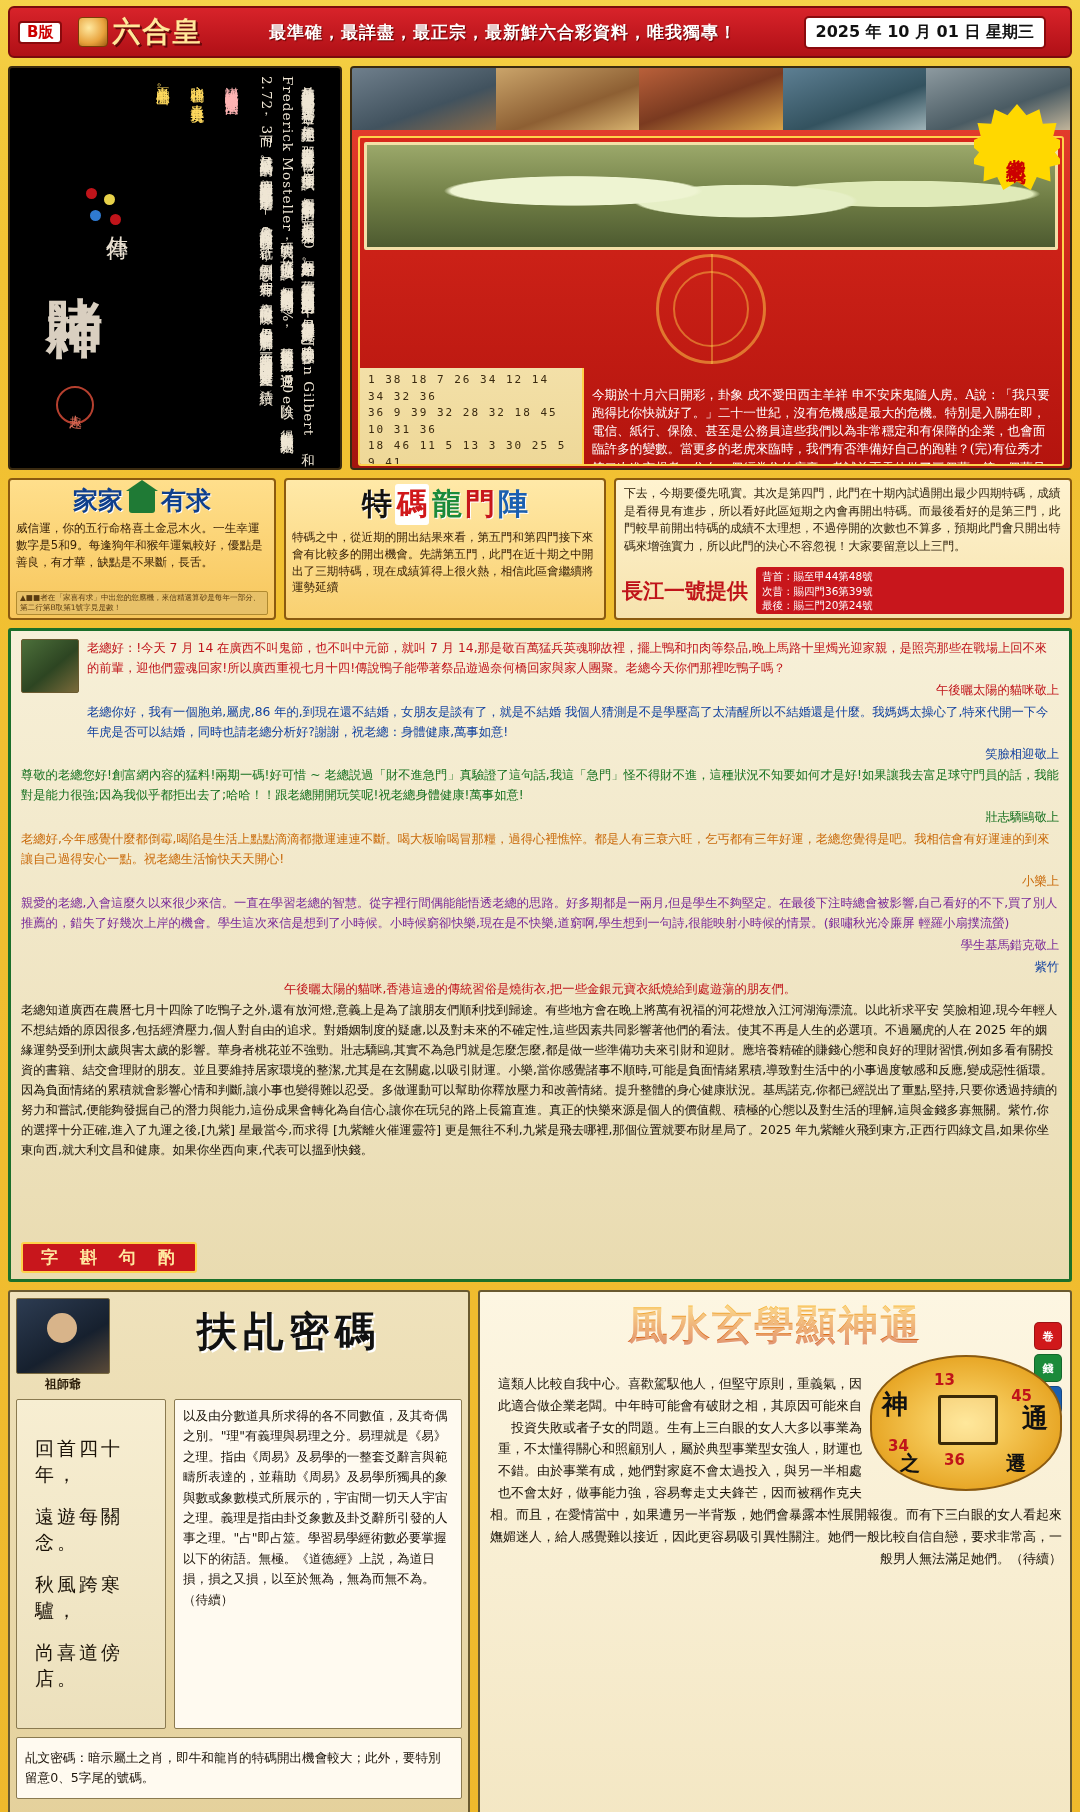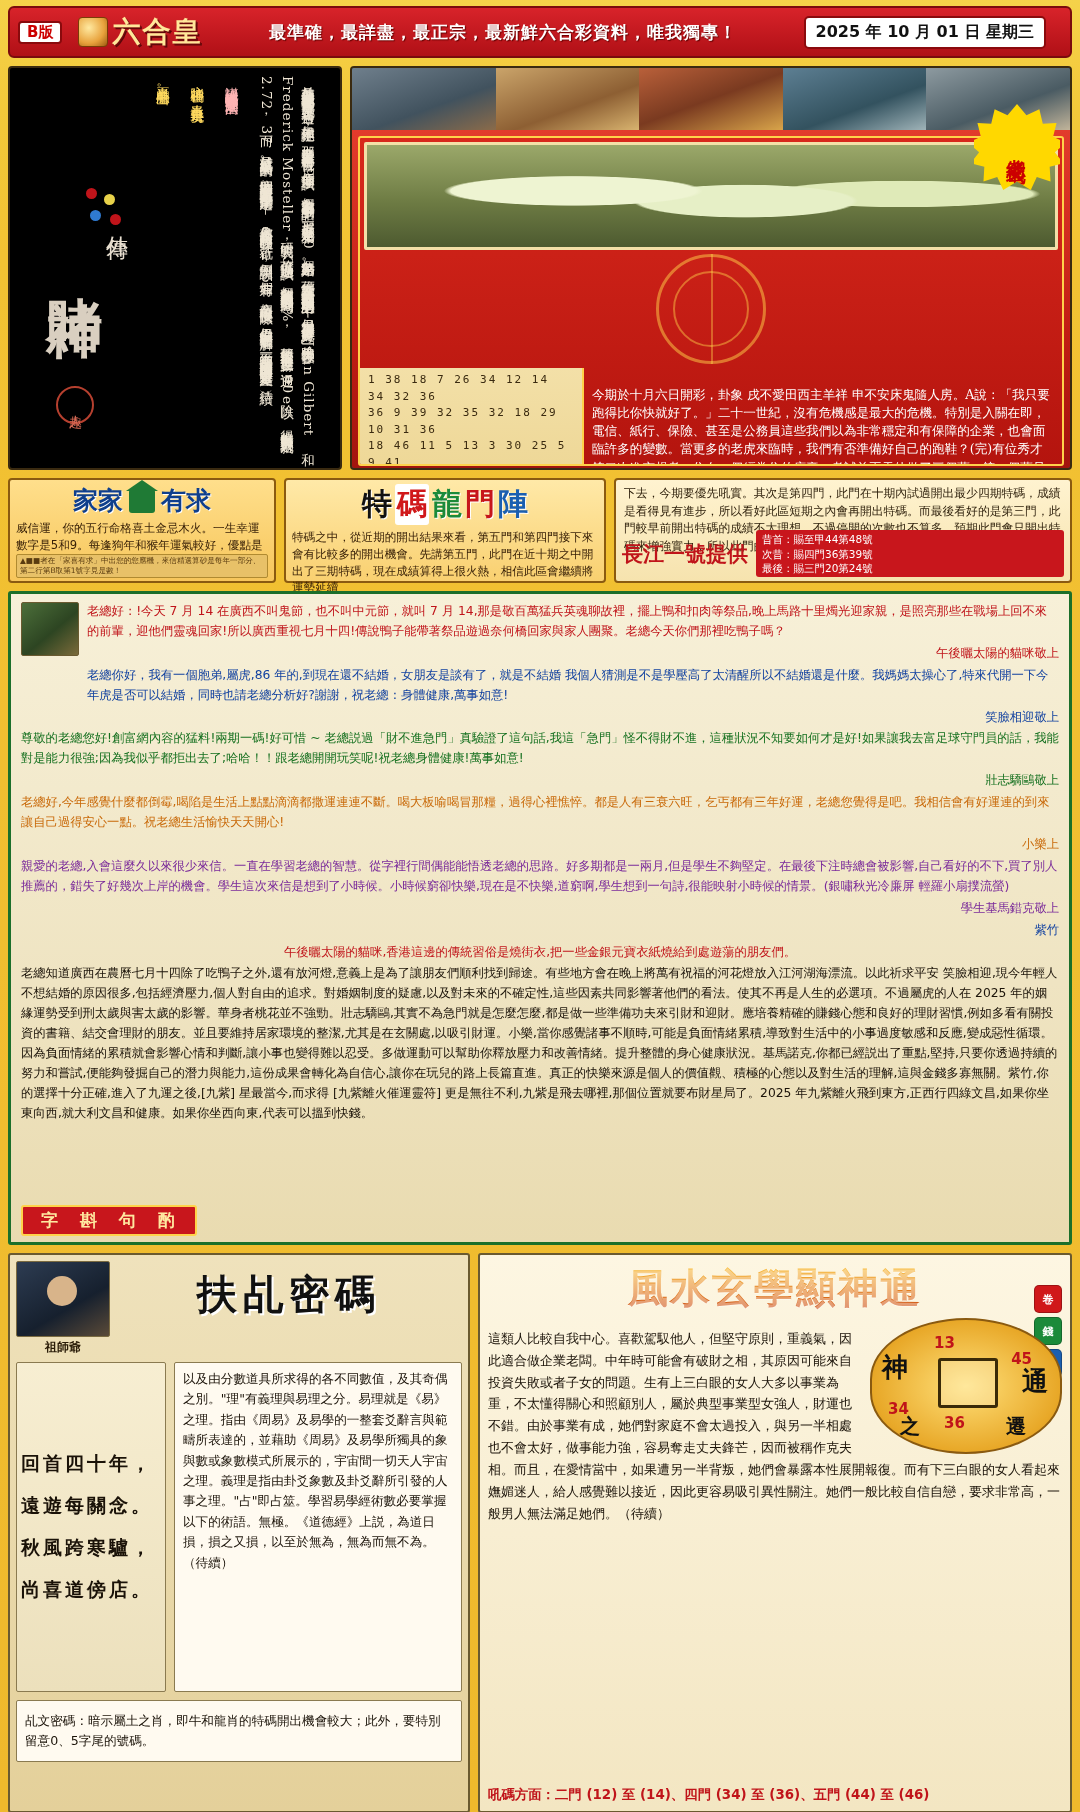--- a/index.html
+++ b/index.html
@@ -203,21 +203,21 @@
     display:flex;align-items:center;justify-content:center;
     z-index:5;
   }
   .seal-burst span{
     writing-mode:vertical-rl;color:#c00;font-weight:bold;font-size:19px;
     letter-spacing:2px;font-family:"DejaVu Serif","Liberation Serif",serif;
   }
 
   
   .mid-wrap{
-    margin:8px 8px 0 8px;display:flex;gap:8px;height:105px;
+    margin:8px 8px 0 8px;display:flex;gap:8px;height:142px;
   }
   .jjyq{
     width:268px;border:2px solid #8a5a10;border-radius:4px;
     background:linear-gradient(#ffdf8c,#f7c65b);
     padding:4px 6px;box-sizing:border-box;position:relative;
   }
   .jjyq-title{
     display:flex;align-items:center;justify-content:center;gap:6px;
     font-size:25px;font-weight:bold;color:#0f3f8c;
     font-family:"DejaVu Serif","Liberation Serif",serif;
@@ -329,24 +329,24 @@
   .fuji-title{
     flex:1;text-align:center;font-size:40px;font-weight:bold;color:#111;
     font-family:"DejaVu Serif","Liberation Serif",serif;
     letter-spacing:6px;text-shadow:2px 2px 0 #fff;
     margin-top:6px;
   }
   .fuji-cols{display:flex;gap:8px;margin-top:6px;}
   .fuji-poem{
     width:150px;border:1px solid #8a7a50;border-radius:2px;
     background:linear-gradient(#f7eed2,#ece0bc);
-    padding:10px 4px;box-sizing:border-box;height:330px;
+    padding:10px 18px;box-sizing:border-box;height:330px;
     display:flex;flex-direction:column;justify-content:center;gap:16px;
     font-family:"DejaVu Serif","Liberation Serif",serif;
-    font-size:19px;color:#1a1208;letter-spacing:3px;font-weight:bold;
+    font-size:19px;color:#1a1208;letter-spacing:3px;
   }
   .fuji-body{
     flex:1;border:1px solid #8a7a50;border-radius:2px;
     background:#fffaf0;padding:6px 8px;box-sizing:border-box;height:330px;
     font-size:12.6px;line-height:1.62;color:#1a1208;
   }
   .fuji-note{
     margin-top:8px;border:1px solid #8a7a50;border-radius:2px;background:#fffaf0;
     padding:10px 8px;font-size:12.6px;line-height:1.6;color:#1a1208;
   }
@@ -364,21 +364,21 @@
     -webkit-background-clip:text;background-clip:text;color:transparent;
     text-shadow:0 1px 0 rgba(255,255,255,.4);
   }
   .fs-icons{position:absolute;right:8px;top:30px;display:flex;flex-direction:column;gap:4px;}
   .fs-ic{width:26px;height:26px;border-radius:5px;display:flex;align-items:center;justify-content:center;
     color:#fff;font-size:11px;font-weight:bold;border:1px solid rgba(0,0,0,.25);}
   .fs-ic.r{background:#d0181a;}
   .fs-ic.b{background:#1b5fb0;}
   .fs-ic.g{background:#1b8a3a;}
   .fs-body{
-    font-size:13px;line-height:1.68;color:#1a1208;margin-top:12px;
+    font-size:13px;line-height:1.68;color:#1a1208;margin-top:20px;text-align:right;
   }
   .compass{
     float:right;width:188px;height:132px;margin:2px 0 4px 8px;
     background:radial-gradient(ellipse at 50% 50%,#ffe07a,#e8a828 70%,#c07a10);
     border:2px solid #8a5a10;border-radius:50%/45%;
     position:relative;
   }
   .compass .cw{position:absolute;font-weight:bold;font-family:"DejaVu Serif","Liberation Serif",serif;}
   .compass .c1{left:10px;top:30px;font-size:26px;color:#111;}
   .compass .c2{right:12px;top:44px;font-size:26px;color:#111;}
@@ -452,21 +452,21 @@
             <div class="mystic-right">
               <div class="veg-photo"></div>
               <div class="bagua">
                 <div class="bagua-ring"></div>
               </div>
             </div>
           </div>
           <div class="mystic-bottom">
             <div class="num-grid">
               <div>1  38  18   7   26  34  12  14  34  32  36</div>
-              <div>36   9  39  32  35  32  18  29  10  31  36</div>
+              <div>36   9  39  32  28  32  18  45  10  31  36</div>
               <div>18  46  11   5   13   3   30  25   5   9   41</div>
 
             </div>
             <div class="mystic-article">
               <p>今期於十月六日開彩，卦象  戌不愛田西主羊祥 申不安床鬼隨人房。A說：「我只要跑得比你快就好了。」二十一世紀，沒有危機感是最大的危機。特別是入關在即，電信、紙行、保險、甚至是公務員這些我們以為非常穩定和有保障的企業，也會面臨許多的變數。當更多的老虎來臨時，我們有否準備好自己的跑鞋？(完)有位秀才第二次進京趕考，住在一個經常住的店裏。考試前兩天他做了三個夢。第一個夢是夢到自己在牆上種白菜。第二個夢是下雨天，他戴了斗笠還打傘。第三個夢是夢到跟心愛的表妹脫光了衣服躺在一起，但是背靠著背。這三個夢似乎有些深奧，秀才第二天就趕緊去找算命的解夢。算命的一聽，連拍大腿說：「你還是回家吧。你想想，高牆上種菜不是白費勁嗎？戴斗笠打雨傘不是多此一舉嗎？」（待續）</p>
 
             </div>
           </div>
         </div>
       </div>

